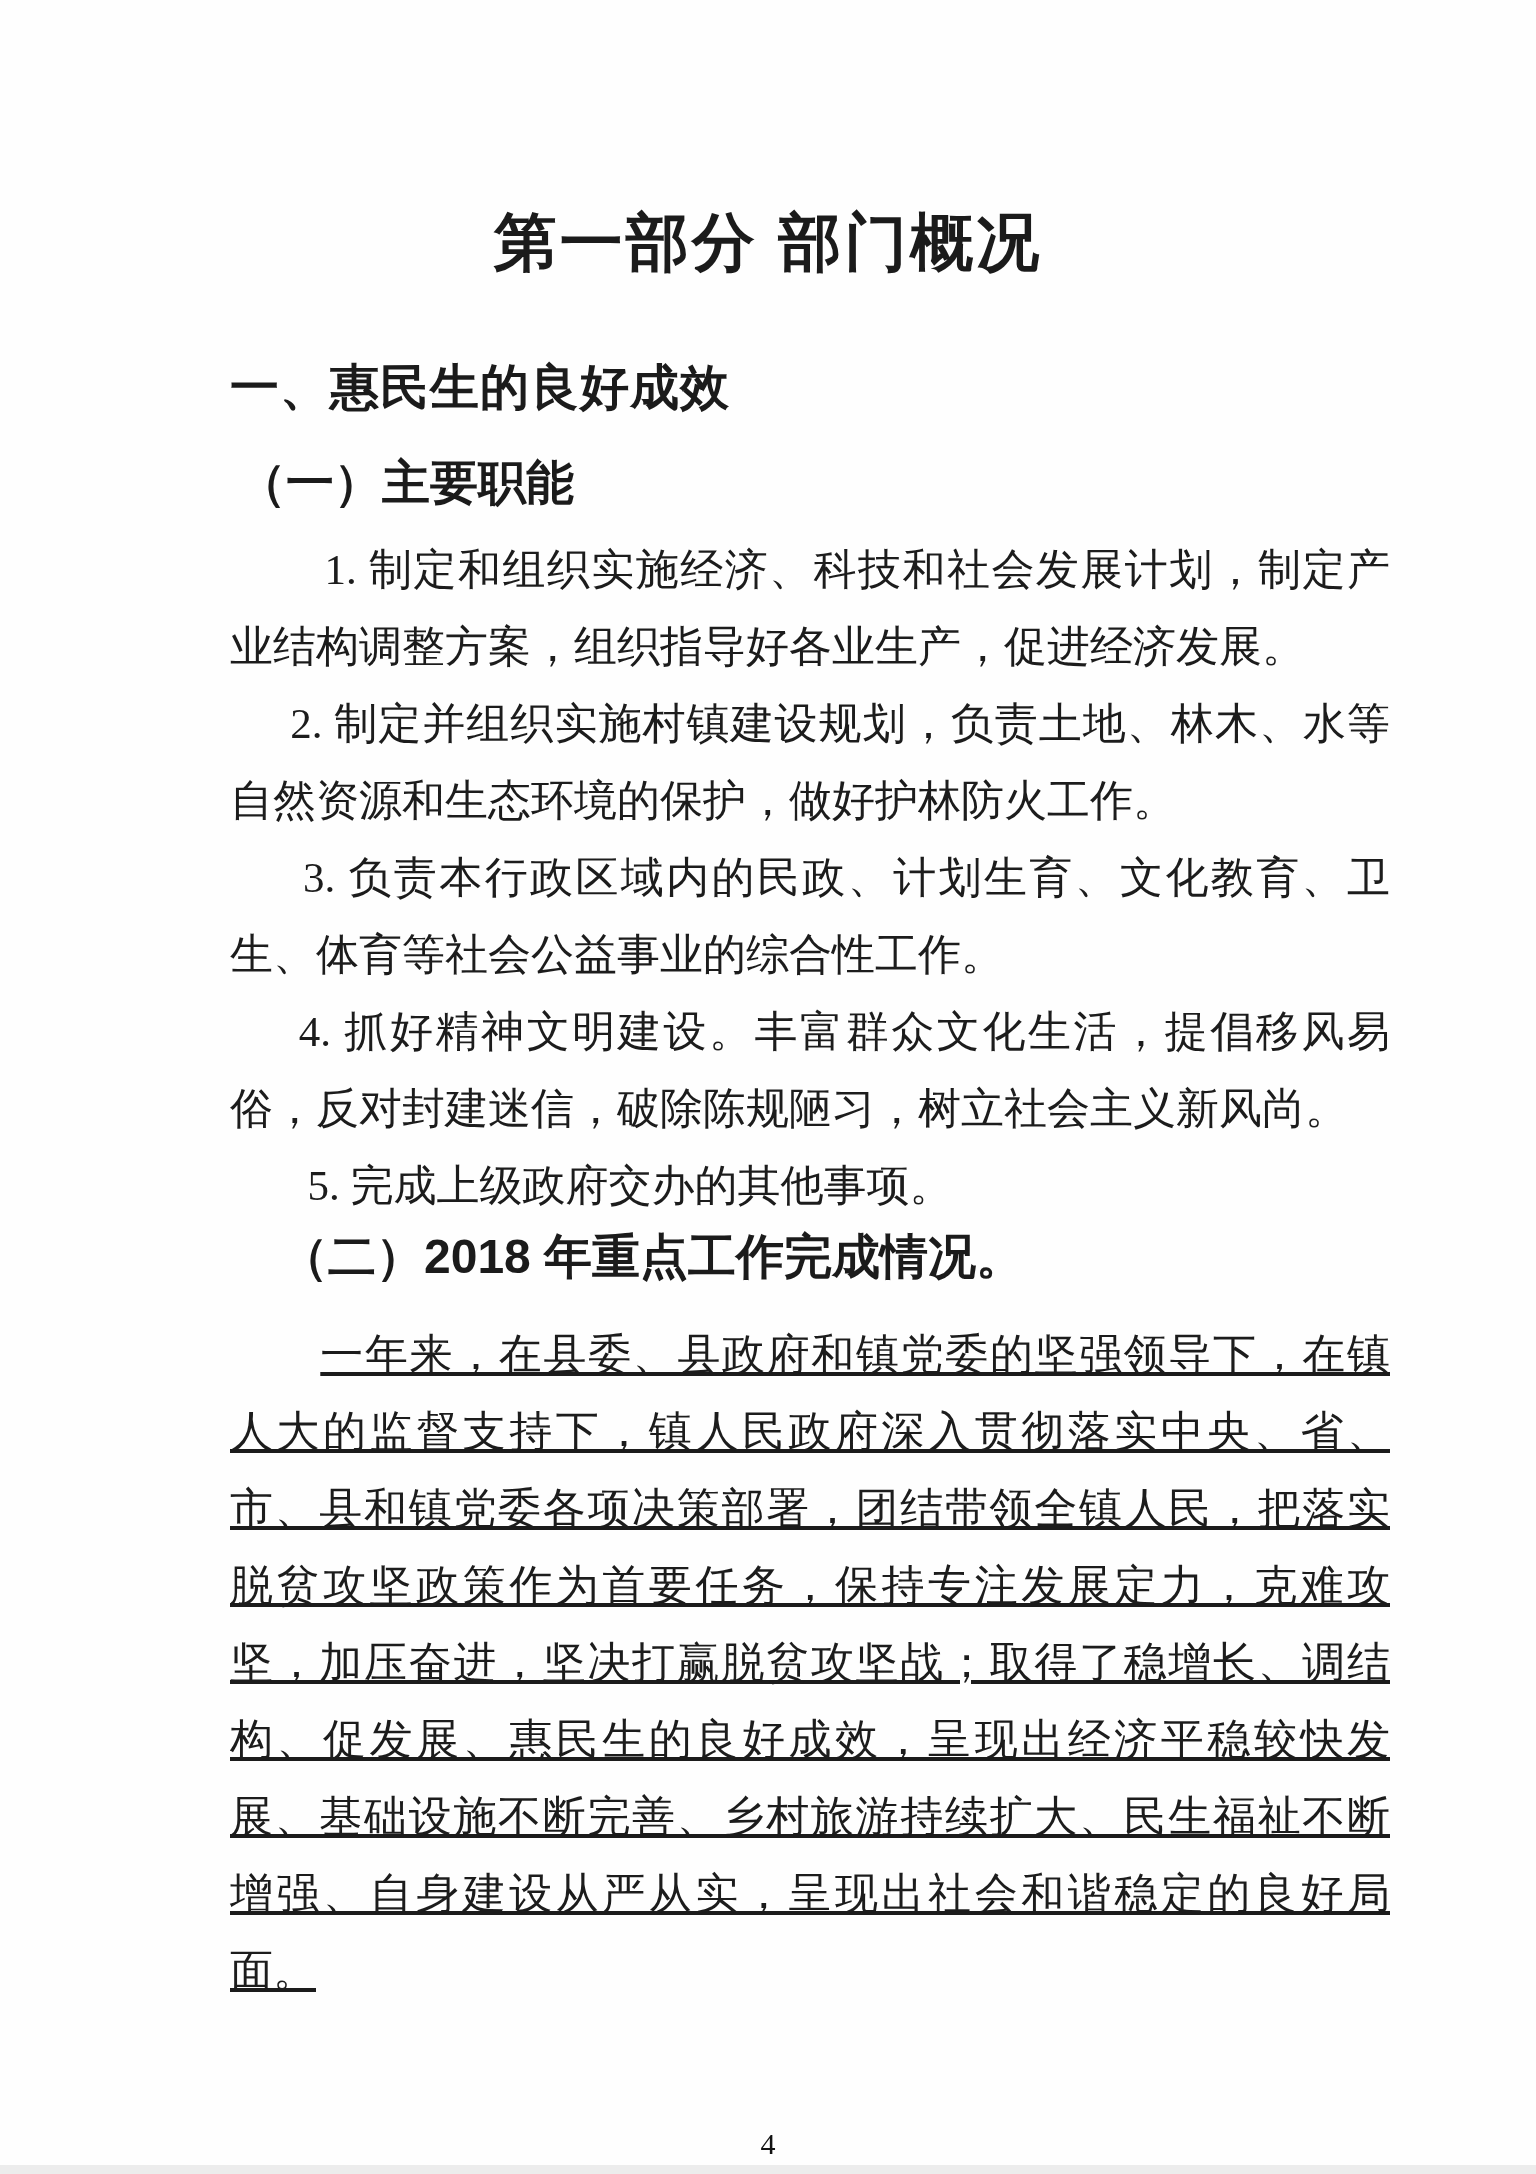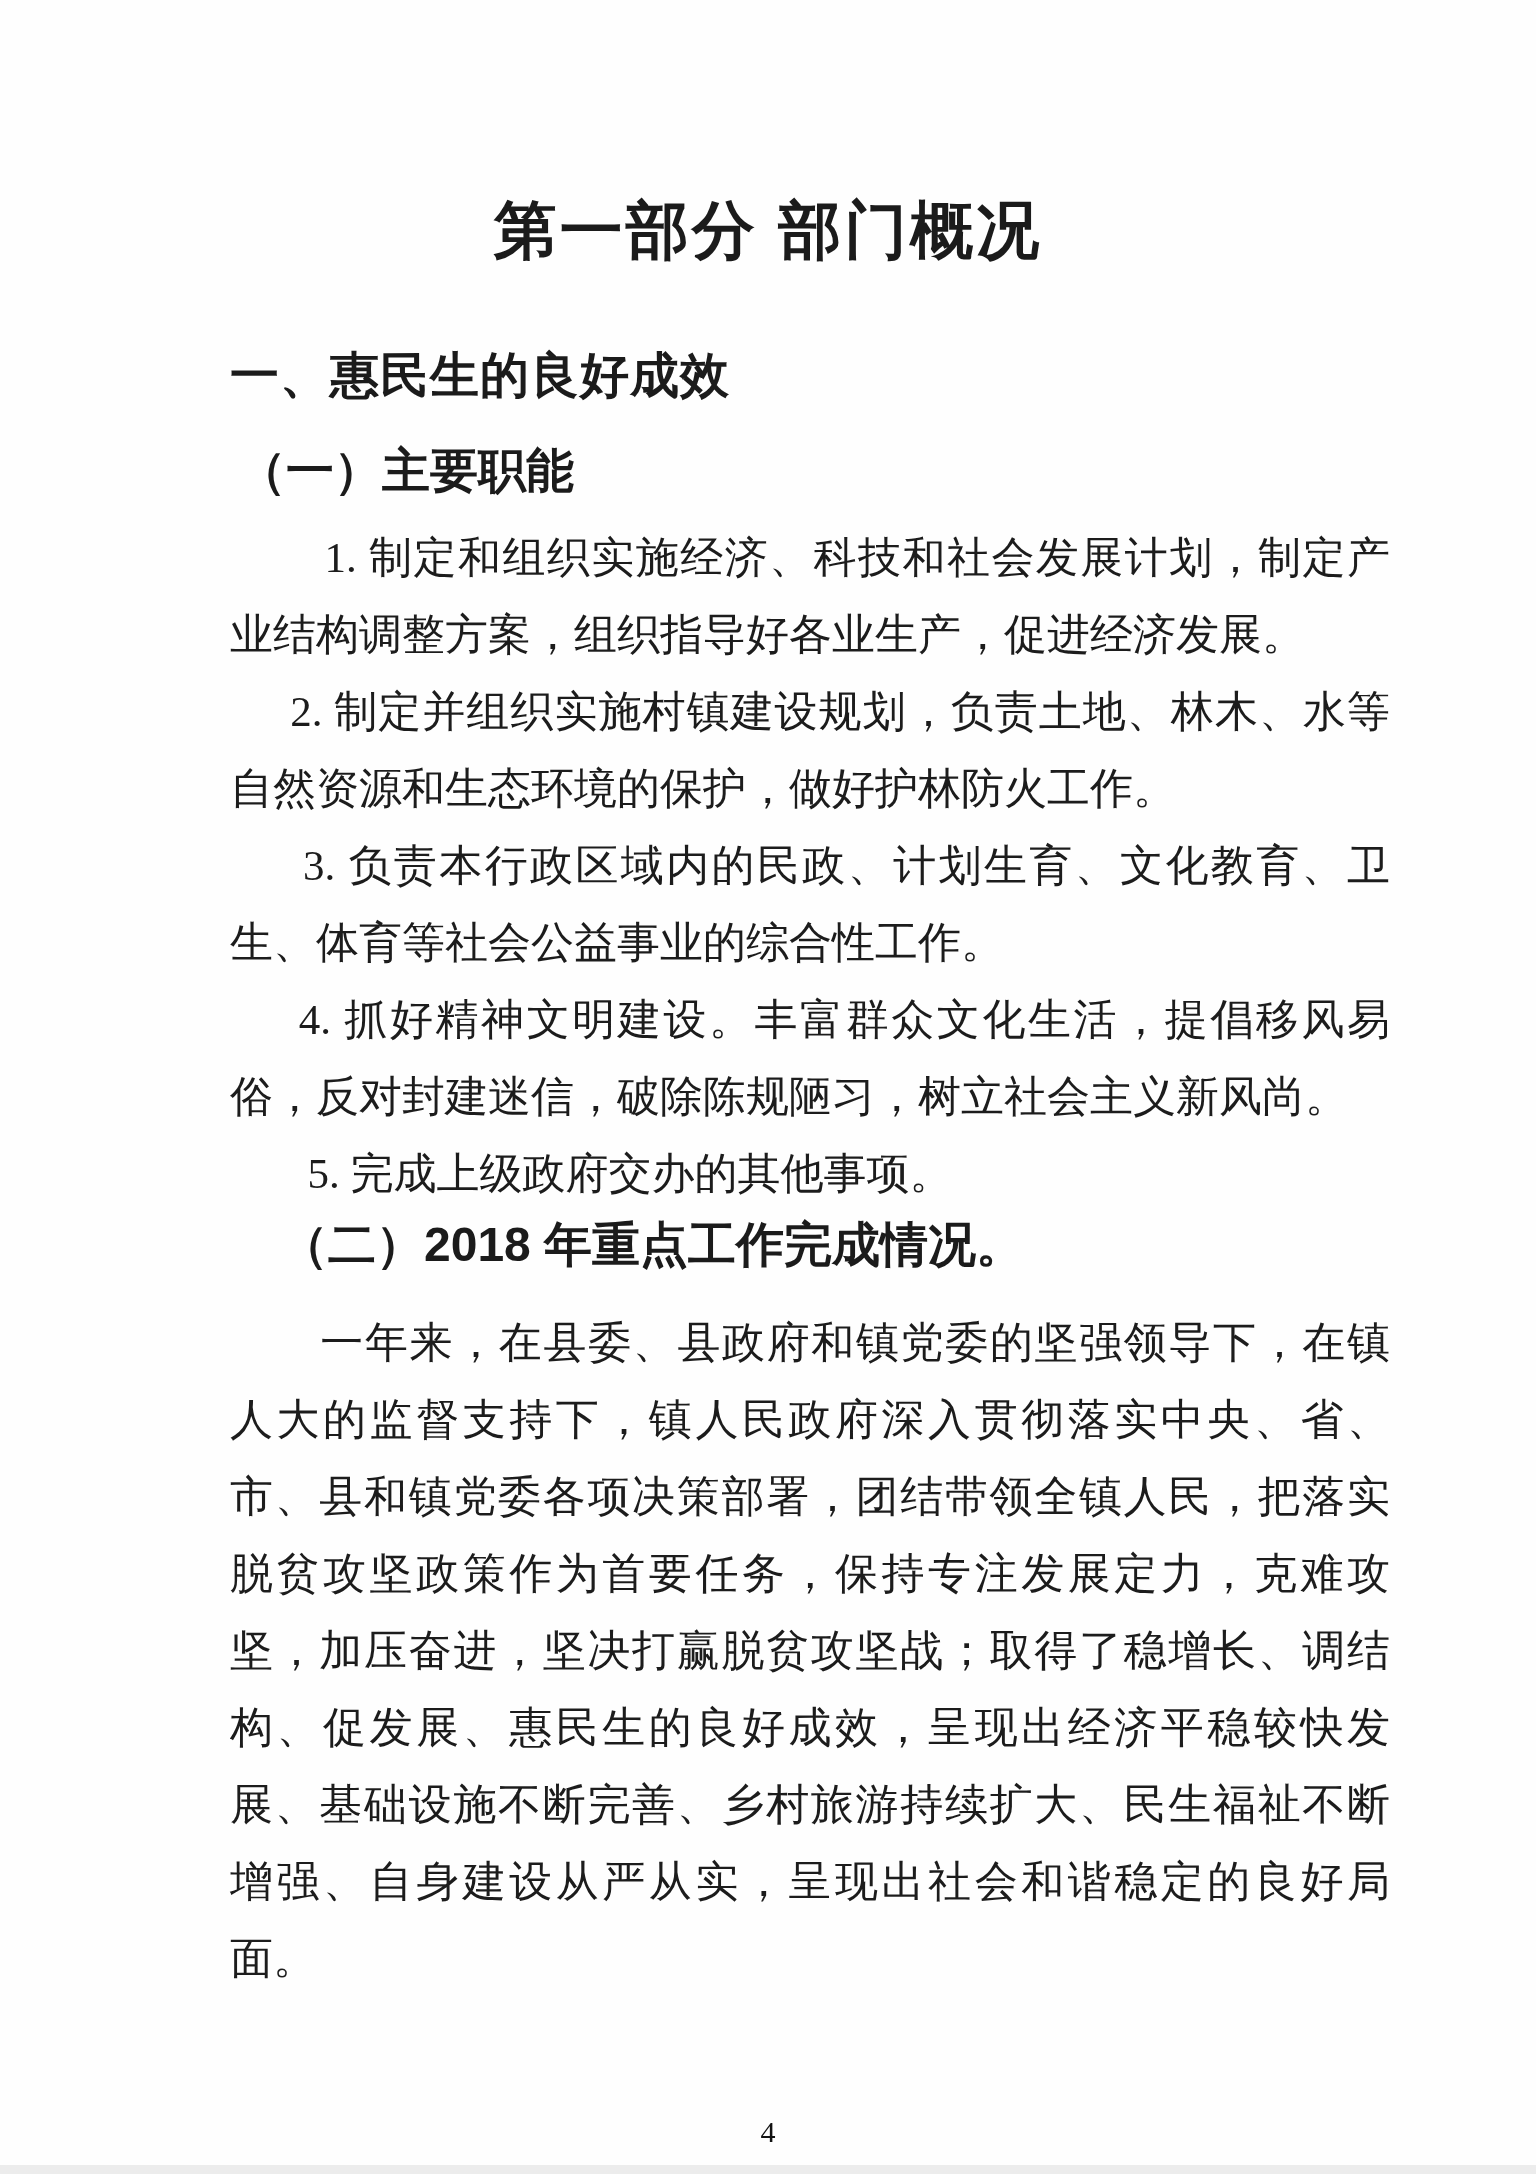--- a/index.html
+++ b/index.html
@@ -10,21 +10,21 @@
   .page {
     position: relative;
     width: 1536px;
     height: 2174px;
     background: #fefefe;
     color: #1b1b1b;
     overflow: hidden;
   }
   
   .doc-title {
-    margin: 0;
+    margin: 12px;
     padding-top: 190px;
     text-align: center;
     font-family: "Liberation Sans", "DejaVu Sans", sans-serif;
     font-size: 63px;
     font-weight: 700;
     letter-spacing: 3px;
     line-height: 80px;
     white-space: pre;
   }
   .content {
@@ -55,21 +55,21 @@
     text-align: justify;
     word-break: break-all;
     color: #1c1c1c;
   }
   .para.first { margin-top: 15px; }
   .p-1 { text-indent: 2.2em; }
   .p-2 { text-indent: 1.4em; }
   .p-3 { text-indent: 1.7em; }
   .p-4 { text-indent: 1.6em; }
   .p-5 { text-indent: 1.8em; }
-  .p-6 { text-indent: 2.1em; margin-top: 26px; }
+  .p-6 { text-indent: 2.1em; margin-top: 26px; text-decoration: underline; }
   .page-number {
     margin-top: 115px;
     text-align: center;
     font-family: "Liberation Serif", "DejaVu Serif", serif;
     font-size: 30px;
     line-height: 40px;
     color: #121212;
   }
   
   .scan-edge {

